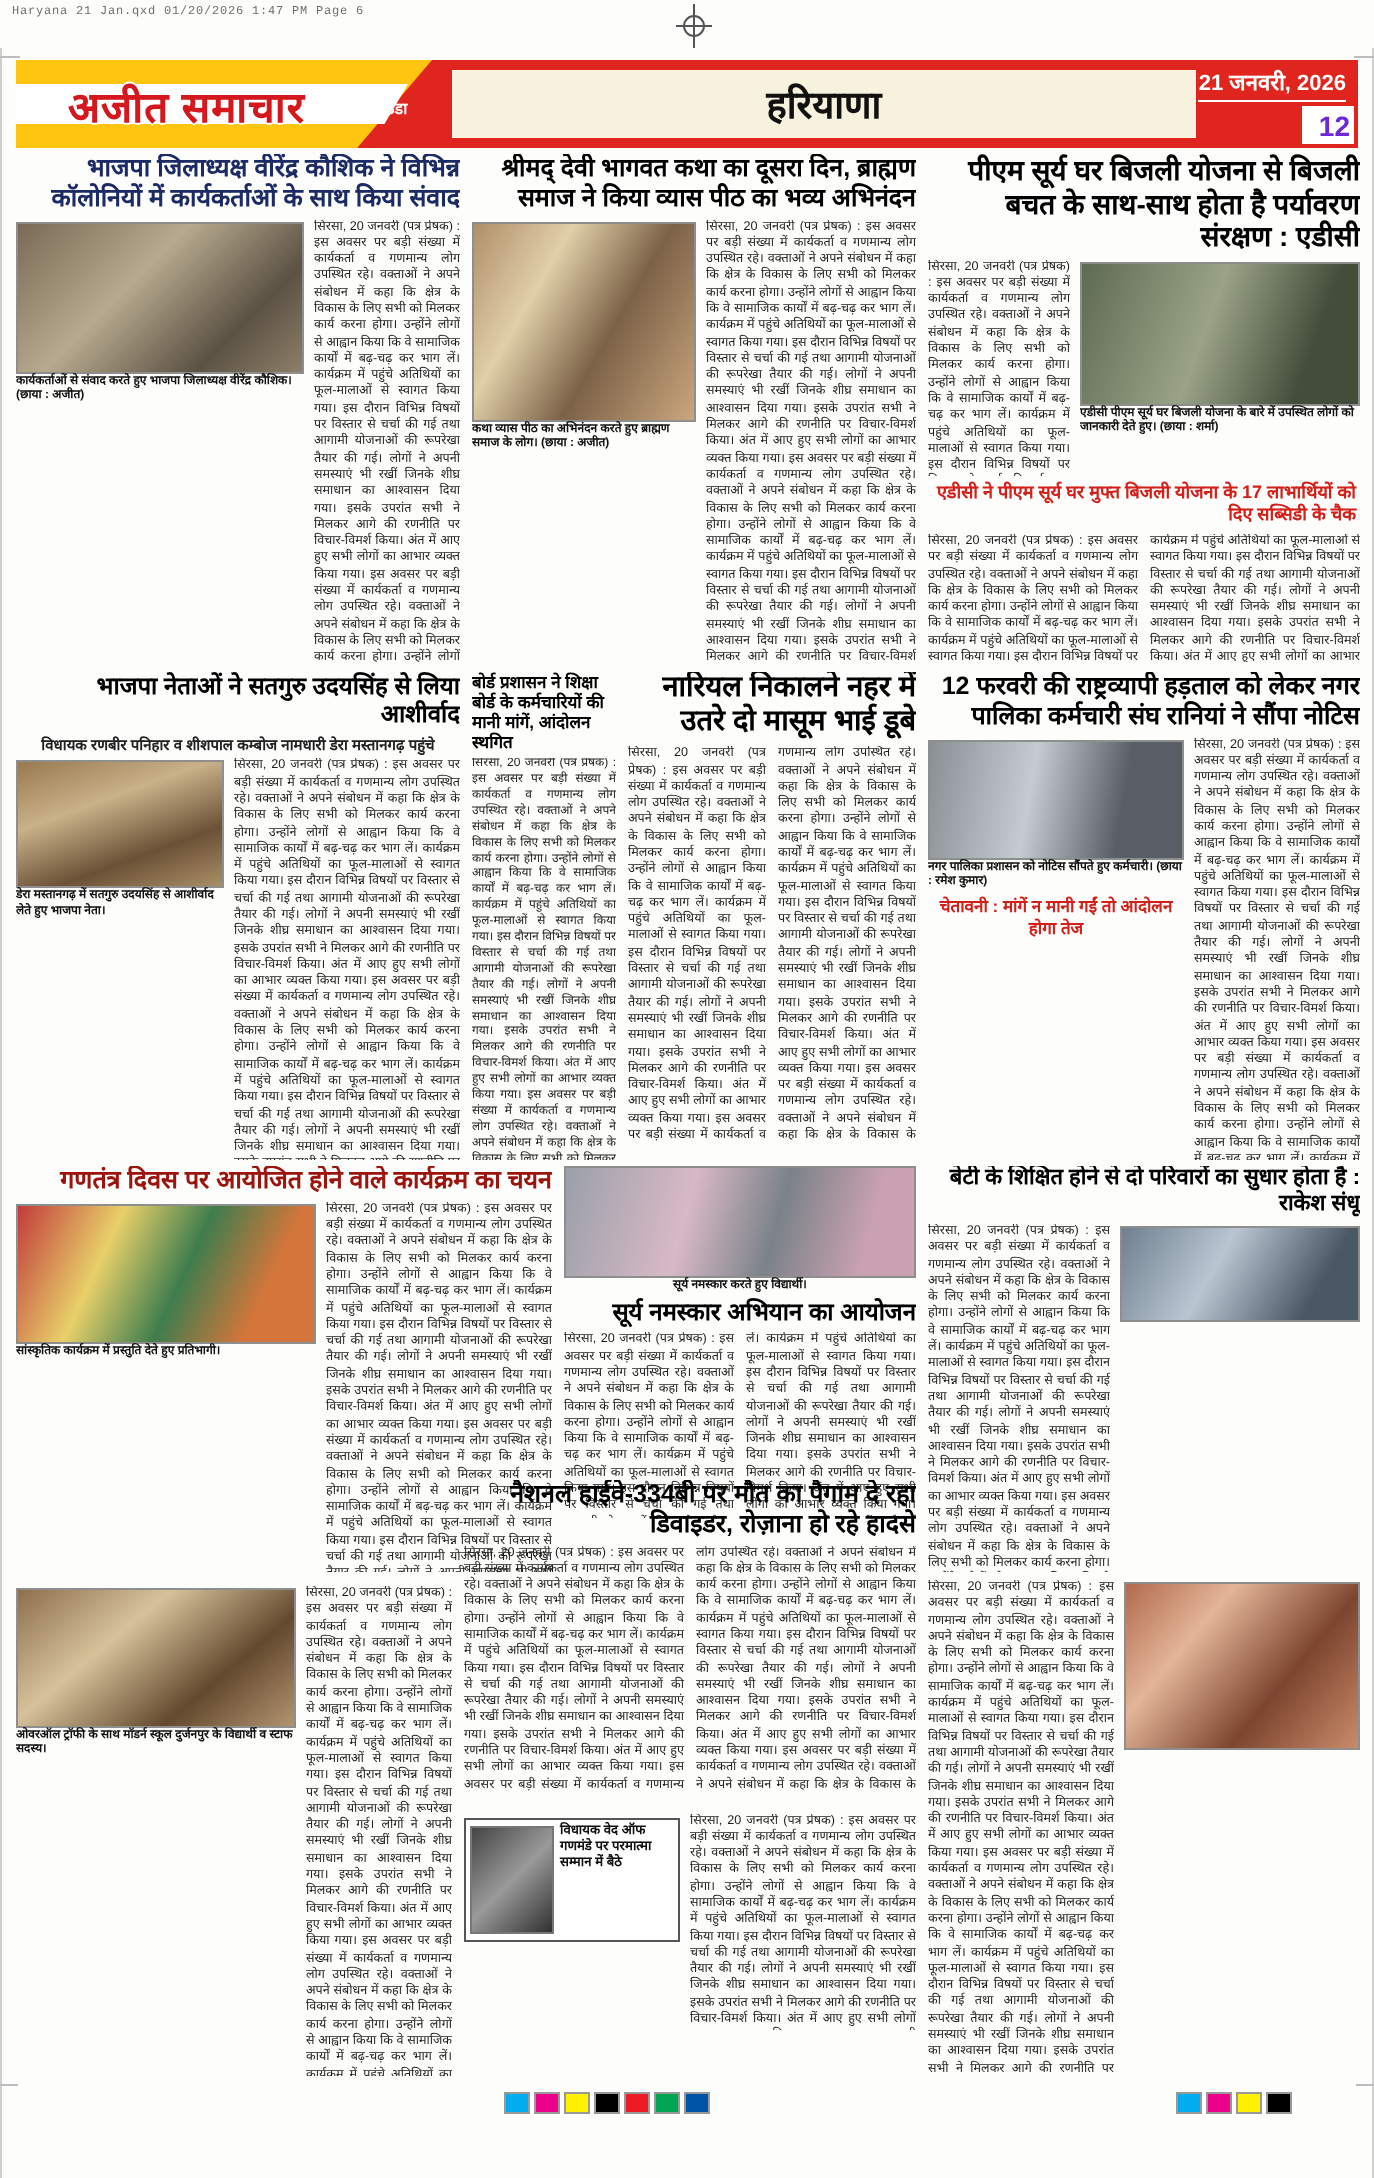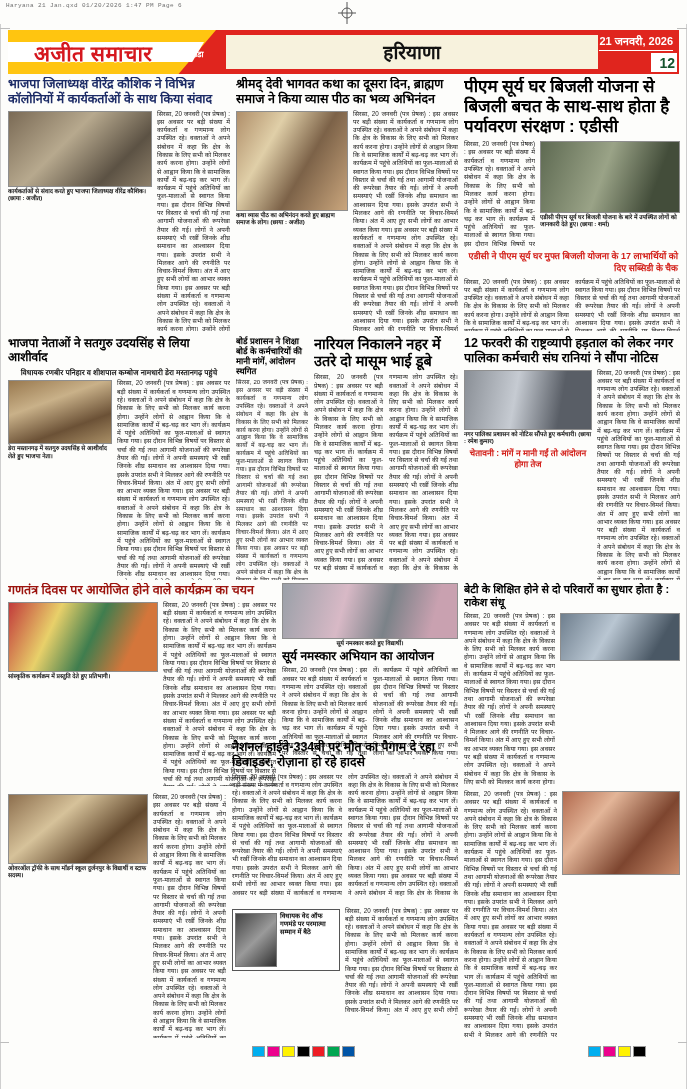--- a/index.html
+++ b/index.html
@@ -17,26 +17,26 @@
              clip-path:polygon(0 0,100% 0,82% 100%,0 100%);}
   .mh-stripe{position:absolute;left:0;top:12px;width:196px;height:20px;background:#ffffff;
              clip-path:polygon(0 0,100% 0,94% 100%,0 100%);}
   .mh-name{position:absolute;left:26px;top:9px;font-size:21px;font-weight:bold;color:#d5171e;
            text-shadow:-1px 0 #fff,1px 0 #fff,0 -1px #fff,0 1px #fff;letter-spacing:.5px;}
   .mh-edition{position:absolute;left:178px;top:18px;font-size:8px;color:#ffffff;font-weight:bold;}
   .mh-section{position:absolute;left:218px;top:5px;width:372px;height:34px;background:#f7f2dd;
               display:flex;align-items:center;justify-content:center;font-size:19px;font-weight:bold;color:#111;}
   .mh-date{position:absolute;right:6px;top:3px;font-size:11px;font-weight:bold;color:#ffffff;
            border-bottom:1px solid #fff;padding-bottom:2px;}
-  .mh-pageno{position:absolute;right:2px;bottom:2px;width:26px;height:19px;background:#ffffff;color:#14532d;
+  .mh-pageno{position:absolute;right:2px;bottom:2px;width:26px;height:19px;background:#ffffff;color:#6d28d9;
              font-size:14px;font-weight:bold;display:flex;align-items:center;justify-content:flex-end;padding-right:2px;box-sizing:border-box;}
 
   
   .art{position:absolute;overflow:hidden;}
-  .hl{margin:0 0 3px 0;text-align:left;font-weight:bold;line-height:1.18;color:#000;}
+  .hl{margin:0 0 3px 0;text-align:right;font-weight:bold;line-height:1.18;color:#000;}
   .navy{color:#1c2b66;} .maroon{color:#9c140e;}
   .sub{font-size:7.5px;font-weight:bold;text-align:center;margin:0 0 2px 0;color:#222;}
   .ph{overflow:hidden;}
   .phL{float:left;margin:1px 5px 1px 0;}
   .phR{float:right;margin:1px 0 1px 5px;}
   .img{width:100%;border:1px solid #8e8e8e;box-sizing:border-box;}
   .cap{font-size:6px;font-weight:bold;line-height:1.2;color:#111;padding-top:1px;}
   .bd{font-size:6.3px;line-height:1.32;text-align:justify;color:#1d1d1d;overflow:hidden;}
   .cols2{column-count:2;column-gap:6px;}
   .redquote{font-size:8.5px;font-weight:bold;color:#d3201a;text-align:center;line-height:1.25;margin:3px 0;}
@@ -106,21 +106,21 @@
   <article class="art" style="left:236px;top:77px;width:222px;height:254px;">
     <h2 class="hl" style="font-size:12.5px;">श्रीमद् देवी भागवत कथा का दूसरा दिन, ब्राह्मण समाज ने किया व्यास पीठ का भव्य अभिनंदन</h2>
     <div class="ph phL" style="width:112px;">
       <div class="img g2"></div>
       <div class="cap">कथा व्यास पीठ का अभिनंदन करते हुए ब्राह्मण समाज के लोग। (छाया : अजीत)</div>
     </div>
     <div class="bd">सिरसा, 20 जनवरी (पत्र प्रेषक) : इस अवसर पर बड़ी संख्या में कार्यकर्ता व गणमान्य लोग उपस्थित रहे। वक्ताओं ने अपने संबोधन में कहा कि क्षेत्र के विकास के लिए सभी को मिलकर कार्य करना होगा। उन्होंने लोगों से आह्वान किया कि वे सामाजिक कार्यों में बढ़-चढ़ कर भाग लें। कार्यक्रम में पहुंचे अतिथियों का फूल-मालाओं से स्वागत किया गया। इस दौरान विभिन्न विषयों पर विस्तार से चर्चा की गई तथा आगामी योजनाओं की रूपरेखा तैयार की गई। लोगों ने अपनी समस्याएं भी रखीं जिनके शीघ्र समाधान का आश्वासन दिया गया। इसके उपरांत सभी ने मिलकर आगे की रणनीति पर विचार-विमर्श किया। अंत में आए हुए सभी लोगों का आभार व्यक्त किया गया। इस अवसर पर बड़ी संख्या में कार्यकर्ता व गणमान्य लोग उपस्थित रहे। वक्ताओं ने अपने संबोधन में कहा कि क्षेत्र के विकास के लिए सभी को मिलकर कार्य करना होगा। उन्होंने लोगों से आह्वान किया कि वे सामाजिक कार्यों में बढ़-चढ़ कर भाग लें। कार्यक्रम में पहुंचे अतिथियों का फूल-मालाओं से स्वागत किया गया। इस दौरान विभिन्न विषयों पर विस्तार से चर्चा की गई तथा आगामी योजनाओं की रूपरेखा तैयार की गई। लोगों ने अपनी समस्याएं भी रखीं जिनके शीघ्र समाधान का आश्वासन दिया गया। इसके उपरांत सभी ने मिलकर आगे की रणनीति पर विचार-विमर्श किया। अंत में आए हुए सभी लोगों का आभार व्यक्त किया गया। इस अवसर पर बड़ी संख्या में कार्यकर्ता व गणमान्य लोग उपस्थित रहे। वक्ताओं ने अपने संबोधन में कहा कि क्षेत्र के विकास के लिए सभी को मिलकर कार्य करना होगा। उन्होंने लोगों से आह्वान किया कि वे सामाजिक कार्यों में बढ़-चढ़ कर भाग लें। कार्यक्रम में पहुंचे अतिथियों का फूल-मालाओं से स्वागत किया गया। इस दौरान विभिन्न विषयों पर विस्तार से चर्चा की गई तथा आगामी योजनाओं की रूपरेखा तैयार की गई। अंत में आए हुए सभी लोगों का आभार व्यक्त किया गया।</div>
   </article>
 
   <article class="art" style="left:464px;top:77px;width:216px;height:254px;">
-    <h2 class="hl" style="font-size:17px;">पीएम सूर्य घर बिजली योजना से बिजली बचत के साथ-साथ होता है पर्यावरण संरक्षण : एडीसी</h2>
+    <h2 class="hl" style="font-size:14px;">पीएम सूर्य घर बिजली योजना से बिजली बचत के साथ-साथ होता है पर्यावरण संरक्षण : एडीसी</h2>
     <div class="ph phR" style="width:140px;">
       <div class="img g3"></div>
       <div class="cap">एडीसी पीएम सूर्य घर बिजली योजना के बारे में उपस्थित लोगों को जानकारी देते हुए। (छाया : शर्मा)</div>
     </div>
     <div class="bd" style="height:108px;">सिरसा, 20 जनवरी (पत्र प्रेषक) : इस अवसर पर बड़ी संख्या में कार्यकर्ता व गणमान्य लोग उपस्थित रहे। वक्ताओं ने अपने संबोधन में कहा कि क्षेत्र के विकास के लिए सभी को मिलकर कार्य करना होगा। उन्होंने लोगों से आह्वान किया कि वे सामाजिक कार्यों में बढ़-चढ़ कर भाग लें। कार्यक्रम में पहुंचे अतिथियों का फूल-मालाओं से स्वागत किया गया। इस दौरान विभिन्न विषयों पर विस्तार से चर्चा की गई तथा आगामी योजनाओं की रूपरेखा तैयार की गई। लोगों ने अपनी समस्याएं भी रखीं जिनके शीघ्र समाधान का आश्वासन दिया गया। इसके उपरांत सभी ने मिलकर आगे की रणनीति पर विचार-विमर्श किया। अंत में आए हुए सभी लोगों का आभार व्यक्त किया गया। इस अवसर पर बड़ी संख्या में कार्यकर्ता व गणमान्य लोग उपस्थित रहे। वक्ताओं ने अपने संबोधन में कहा कि क्षेत्र के विकास के लिए सभी को मिलकर कार्य करना होगा। उन्होंने लोगों से आह्वान किया कि वे सामाजिक कार्यों में बढ़-चढ़ कर भाग लें। कार्यक्रम में पहुंचे अतिथियों का फूल-मालाओं से स्वागत किया गया। इस दौरान विभिन्न विषयों पर विस्तार से चर्चा की गई तथा आगामी योजनाओं की रूपरेखा तैयार की गई। लोगों ने अपनी समस्याएं भी रखीं जिनके शीघ्र समाधान का आश्वासन दिया गया। इसके उपरांत सभी ने मिलकर आगे की रणनीति पर विचार-विमर्श किया। अंत में आए हुए सभी लोगों का आभार व्यक्त किया गया। इस अवसर पर बड़ी संख्या में कार्यकर्ता व गणमान्य लोग उपस्थित रहे। वक्ताओं ने अपने संबोधन में कहा कि क्षेत्र के विकास के लिए सभी को मिलकर कार्य करना होगा। उन्होंने लोगों से आह्वान किया कि वे सामाजिक कार्यों में बढ़-चढ़ कर भाग लें। कार्यक्रम में पहुंचे अतिथियों का फूल-मालाओं से स्वागत किया गया। इस दौरान विभिन्न विषयों पर विस्तार से चर्चा की गई तथा आगामी योजनाओं की रूपरेखा तैयार की गई। अंत में आए हुए सभी लोगों का आभार व्यक्त किया गया।</div>
     <div class="redsub">एडीसी ने पीएम सूर्य घर मुफ्त बिजली योजना के 17 लाभार्थियों को दिए सब्सिडी के चैक</div>
     <div class="bd cols2">सिरसा, 20 जनवरी (पत्र प्रेषक) : इस अवसर पर बड़ी संख्या में कार्यकर्ता व गणमान्य लोग उपस्थित रहे। वक्ताओं ने अपने संबोधन में कहा कि क्षेत्र के विकास के लिए सभी को मिलकर कार्य करना होगा। उन्होंने लोगों से आह्वान किया कि वे सामाजिक कार्यों में बढ़-चढ़ कर भाग लें। कार्यक्रम में पहुंचे अतिथियों का फूल-मालाओं से स्वागत किया गया। इस दौरान विभिन्न विषयों पर विस्तार से चर्चा की गई तथा आगामी योजनाओं की रूपरेखा तैयार की गई। लोगों ने अपनी समस्याएं भी रखीं जिनके शीघ्र समाधान का आश्वासन दिया गया। इसके उपरांत सभी ने मिलकर आगे की रणनीति पर विचार-विमर्श किया। अंत में आए हुए सभी लोगों का आभार व्यक्त किया गया। इस अवसर पर बड़ी संख्या में कार्यकर्ता व गणमान्य लोग उपस्थित रहे। वक्ताओं ने अपने संबोधन में कहा कि क्षेत्र के विकास के लिए सभी को मिलकर कार्य करना होगा। उन्होंने लोगों से आह्वान किया कि वे सामाजिक कार्यों में बढ़-चढ़ कर भाग लें। कार्यक्रम में पहुंचे अतिथियों का फूल-मालाओं से स्वागत किया गया। इस दौरान विभिन्न विषयों पर विस्तार से चर्चा की गई तथा आगामी योजनाओं की रूपरेखा तैयार की गई। लोगों ने अपनी समस्याएं भी रखीं जिनके शीघ्र समाधान का आश्वासन दिया गया। इसके उपरांत सभी ने मिलकर आगे की रणनीति पर विचार-विमर्श किया। अंत में आए हुए सभी लोगों का आभार व्यक्त किया गया। इस अवसर पर बड़ी संख्या में कार्यकर्ता व गणमान्य लोग उपस्थित रहे। वक्ताओं ने अपने संबोधन में कहा कि क्षेत्र के विकास के लिए सभी को मिलकर कार्य करना होगा। उन्होंने लोगों से आह्वान किया कि वे सामाजिक कार्यों में बढ़-चढ़ कर भाग लें। कार्यक्रम में पहुंचे अतिथियों का फूल-मालाओं से स्वागत किया गया। इस दौरान विभिन्न विषयों पर विस्तार से चर्चा की गई तथा आगामी योजनाओं की रूपरेखा तैयार की गई। अंत में आए हुए सभी लोगों का आभार व्यक्त किया गया।</div>
   </article>
 
   <article class="art" style="left:8px;top:336px;width:222px;height:244px;">

